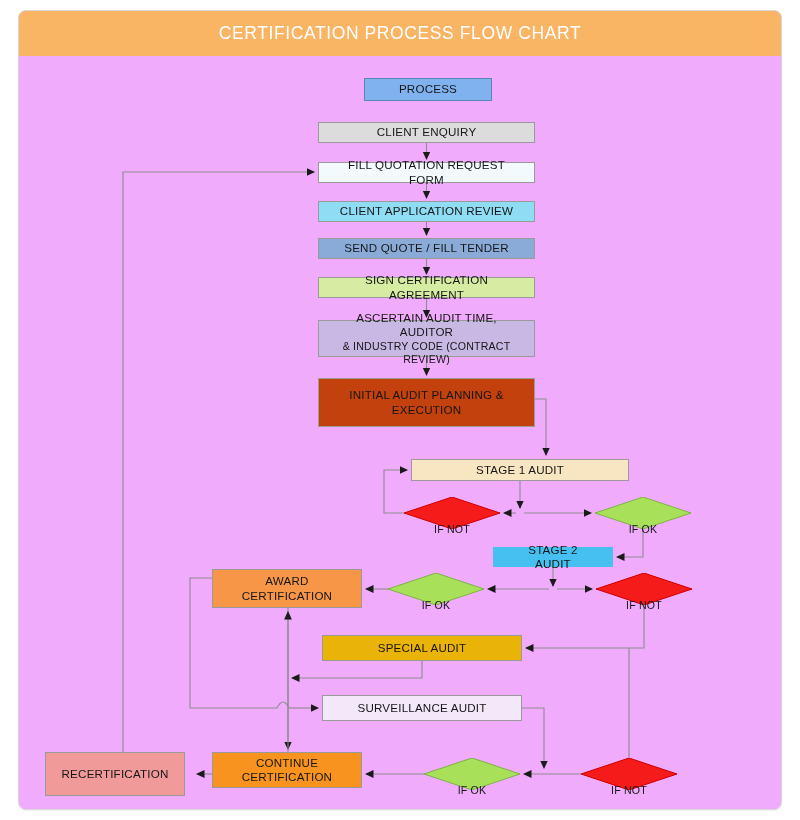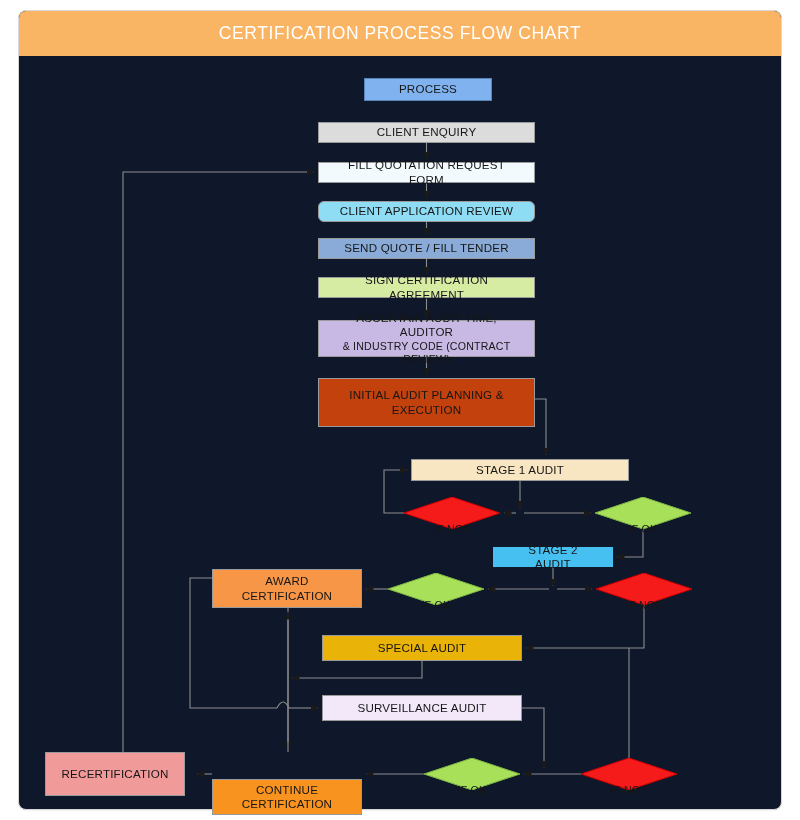--- a/index.html
+++ b/index.html
@@ -14,21 +14,21 @@
     height: 820px;
     background: #ffffff;
     overflow: hidden;
   }
   .card {
     position: absolute;
     left: 18px;
     top: 10px;
     width: 764px;
     height: 800px;
-    background: #0f172a;
+    background: #f0abfc;
     border: 1px solid #d8d8d8;
     border-radius: 8px;
     box-sizing: border-box;
     box-shadow: 0 1px 2px rgba(0,0,0,0.06);
   }
   .card-header {
     position: absolute;
     left: 0;
     top: 0;
     width: 100%;
@@ -162,21 +162,21 @@
   </div>
 
   <div class="node" style="left:318px; top:122px; width:217px; height:21px; background:#dcdcdc;">
     <span>CLIENT ENQUIRY</span>
   </div>
 
   <div class="node" style="left:318px; top:162px; width:217px; height:21px; background:#f2fafd;">
     <span>FILL QUOTATION REQUEST FORM</span>
   </div>
 
-  <div class="node" style="left:318px; top:201px; width:217px; height:21px; background:#8fdcf5;border-radius:6px;">
+  <div class="node" style="left:318px; top:201px; width:217px; height:21px; background:#8fdcf5;">
     <span>CLIENT APPLICATION REVIEW</span>
   </div>
 
   <div class="node" style="left:318px; top:238px; width:217px; height:21px; background:#8aabd8;">
     <span>SEND QUOTE / FILL TENDER</span>
   </div>
 
   <div class="node" style="left:318px; top:277px; width:217px; height:21px; background:#d6eca3;justify-content:center;">
     <span>SIGN CERTIFICATION AGREEMENT</span>
   </div>
@@ -204,21 +204,21 @@
   </div>
 
   <div class="node" style="left:322px; top:635px; width:200px; height:26px; background:#eab308;">
     <span>SPECIAL AUDIT</span>
   </div>
 
   <div class="node" style="left:322px; top:695px; width:200px; height:26px; background:#f3e7fa;">
     <span>SURVEILLANCE AUDIT</span>
   </div>
 
-  <div class="node multi" style="left:212px; top:752px; width:150px; height:36px; background:#f7931e;margin-top:27px;">
+  <div class="node multi" style="left:212px; top:752px; width:150px; height:36px; background:#f7931e;">
     <span>CONTINUE</span>
     <span>CERTIFICATION</span>
   </div>
 
   <div class="node" style="left:45px; top:752px; width:140px; height:44px; background:#f09a9a;">
     <span>RECERTIFICATION</span>
   </div>
 
   <div class="diamond" style="left:404px; top:497px; width:96px; height:32px;">
     <svg class="dshape" viewBox="0 0 96 32" preserveAspectRatio="none">

